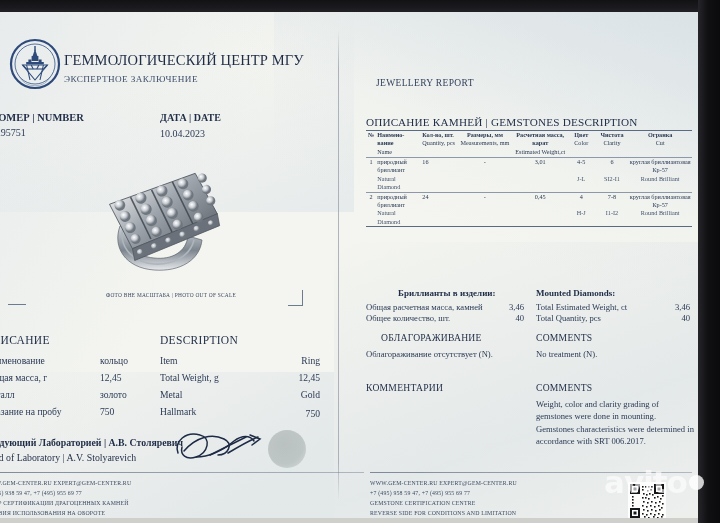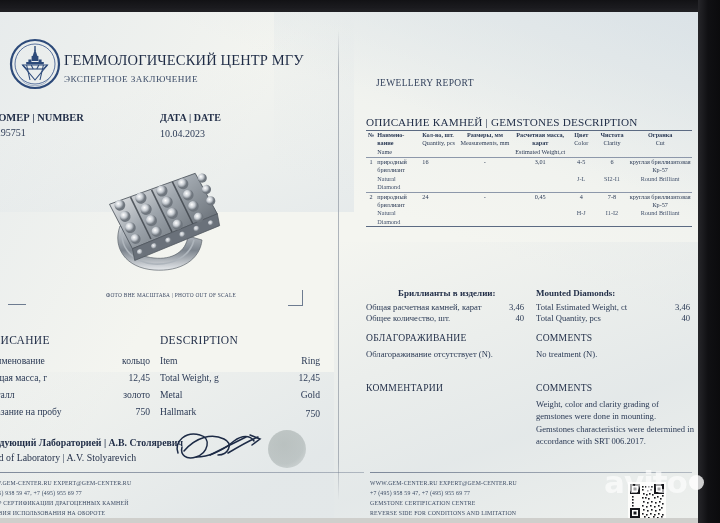--- a/index.html
+++ b/index.html
@@ -138,21 +138,21 @@
   
   .sect-head {
     position: absolute; font-size: 11.5px; color: #1f2c46;
     letter-spacing: 0.3px; white-space: nowrap;
   }
   .desc-ru-head { left: -8px;  top: 322px; }
   .desc-en-head { left: 160px; top: 322px; }
 
   .desc-row { position: absolute; font-size: 9.6px; color: #2b3a55; white-space: nowrap; }
   .desc-ru-k { left: -8px; }
-  .desc-ru-v { left: 100px; width: 50px; text-align: right; }
+  .desc-ru-v { left: 100px; width: 50px; }
   .desc-en-k { left: 160px; }
   .desc-en-v { left: 270px; width: 50px; text-align: right; }
 
   
   .sig-ru {
     position: absolute; left: -10px; top: 425px;
     font-size: 9.8px; font-weight: bold; color: #1f2c46; white-space: nowrap;
   }
   .sig-en {
     position: absolute; left: -10px; top: 440px;
@@ -220,21 +220,21 @@
   .sum-ru-v { left: 120px; width: 38px; text-align: right; }
   .sum-en-k { left: 170px; }
   .sum-en-v { left: 288px; width: 36px; text-align: right; }
 
   .blk-head {
     position: absolute; font-size: 9.6px; color: #1f2c46; letter-spacing: 0.25px; white-space: nowrap;
   }
   .blk-text {
     position: absolute; font-size: 8.6px; color: #2b3a55; line-height: 1.45;
   }
-  .treat-ru-head { left: 0px;   top: 320px; text-align: center; }
+  .treat-ru-head { left: 15px;   top: 320px; text-align: center; }
   .treat-en-head { left: 170px; top: 320px; }
   .treat-ru-text { left: 0px;   top: 336px; width: 165px; }
   .treat-en-text { left: 170px; top: 336px; width: 160px; }
 
   .com-ru-head { left: 0px;   top: 370px; }
   .com-en-head { left: 170px; top: 370px; }
   .com-ru-text { left: 0px;   top: 386px; width: 160px; }
   .com-en-text { left: 170px; top: 386px; width: 158px; }
 
   
@@ -518,21 +518,21 @@
           <td class="c-col sub">H-J</td>
           <td class="c-clar sub">I1-I2</td>
           <td class="c-cut sub">Round Brilliant</td>
         </tr>
       </tbody>
     </table>
 
     <div class="sum-head sum-ru-head">Бриллианты в изделии:</div>
     <div class="sum-head sum-en-head">Mounted Diamonds:</div>
 
-    <div class="sum-row sum-ru-k" style="top:290px">Общая расчетная камней, карат</div>
+    <div class="sum-row sum-ru-k" style="top:290px">Общая расчетная масса, камней</div>
     <div class="sum-row sum-ru-v" style="top:290px">3,46</div>
     <div class="sum-row sum-en-k" style="top:290px">Total Estimated Weight, ct</div>
     <div class="sum-row sum-en-v" style="top:290px">3,46</div>
 
     <div class="sum-row sum-ru-k" style="top:301px">Общее количество, шт.</div>
     <div class="sum-row sum-ru-v" style="top:301px">40</div>
     <div class="sum-row sum-en-k" style="top:301px">Total Quantity, pcs</div>
     <div class="sum-row sum-en-v" style="top:301px">40</div>
 
     <div class="blk-head treat-ru-head">ОБЛАГОРАЖИВАНИЕ</div>

